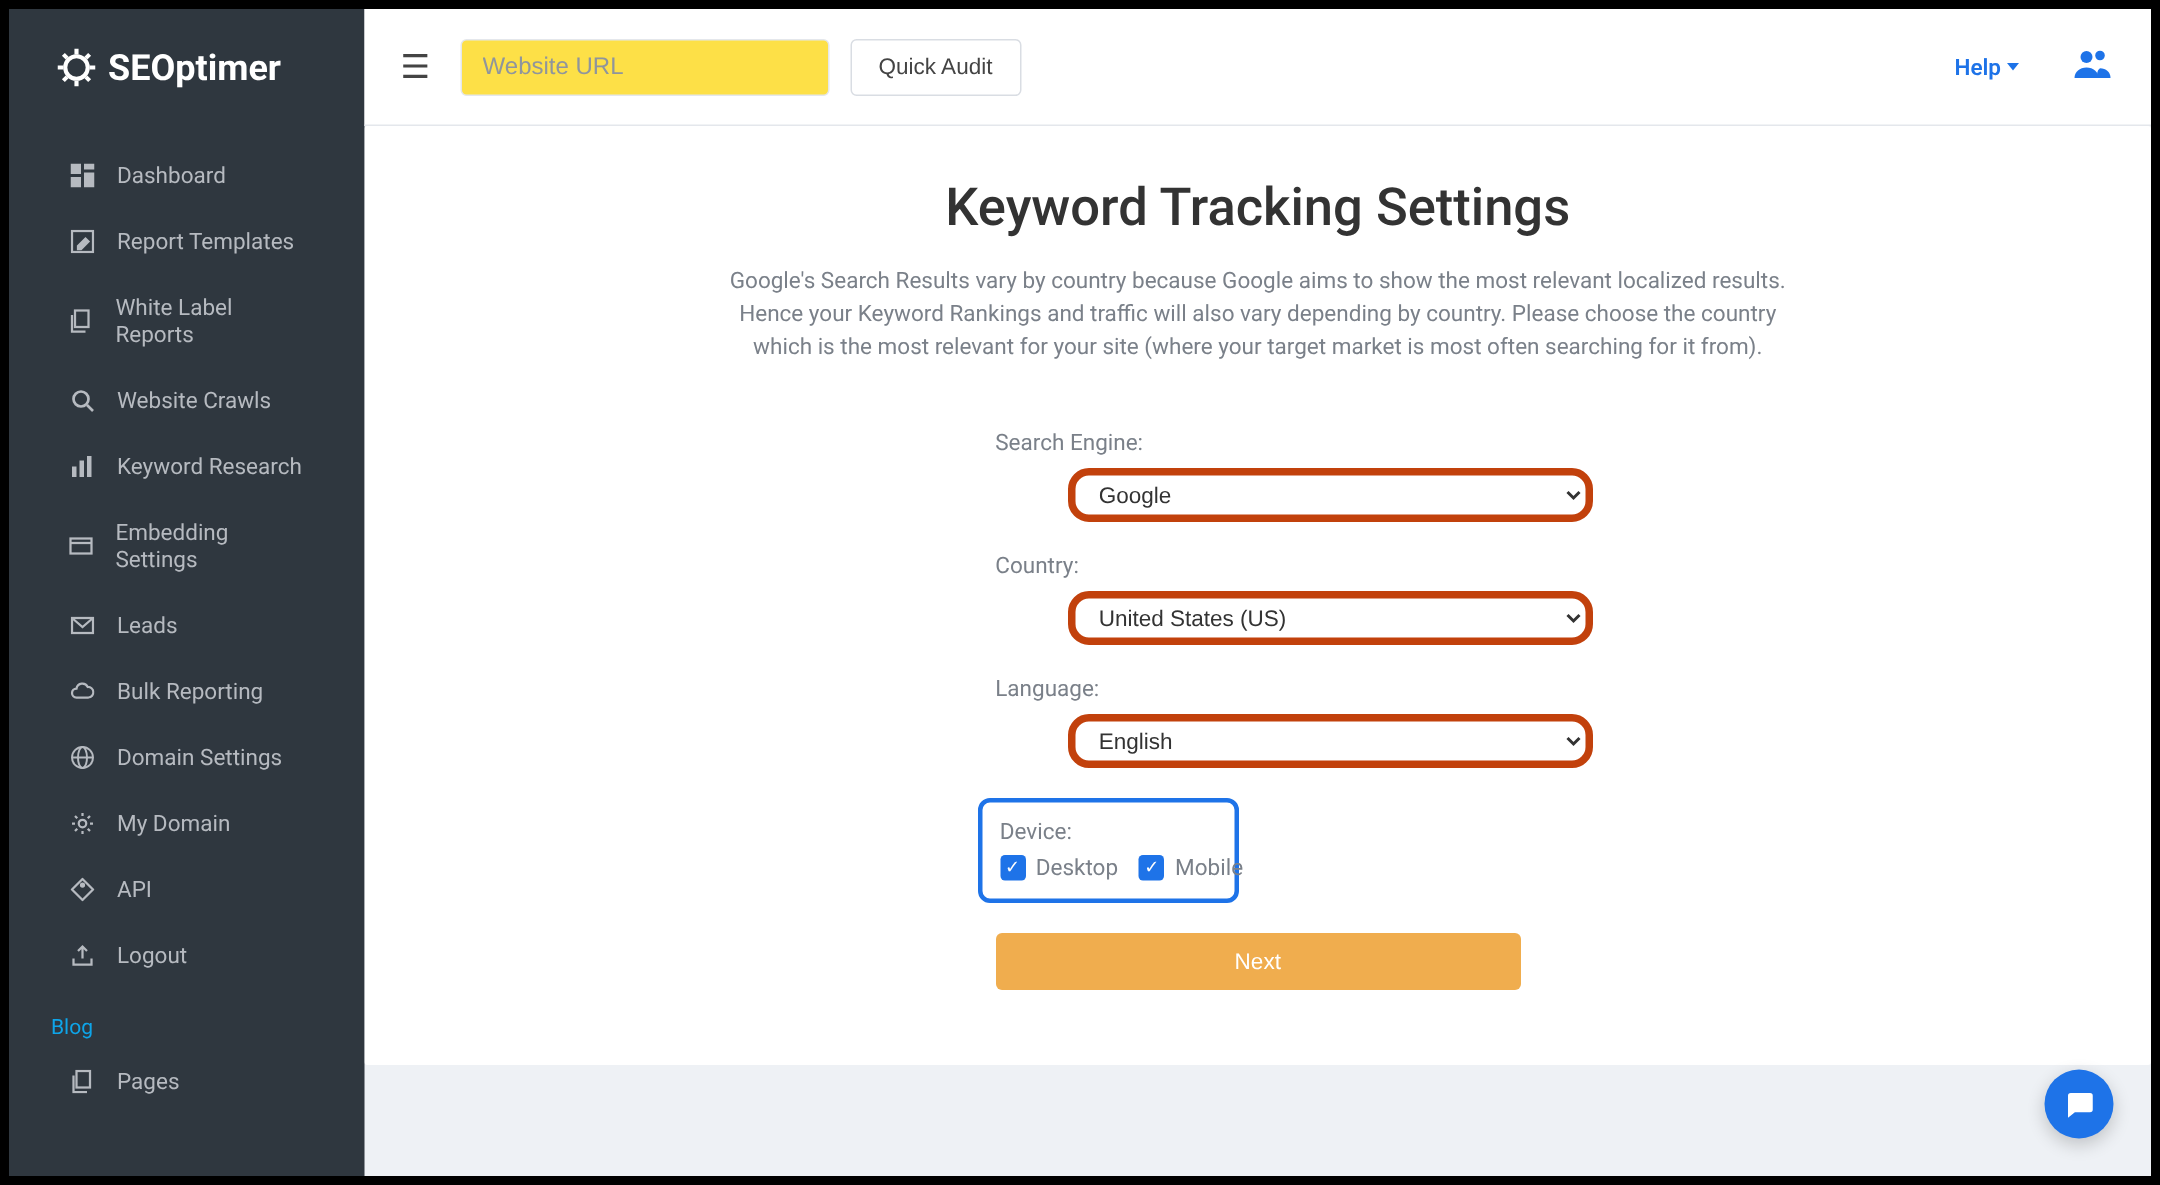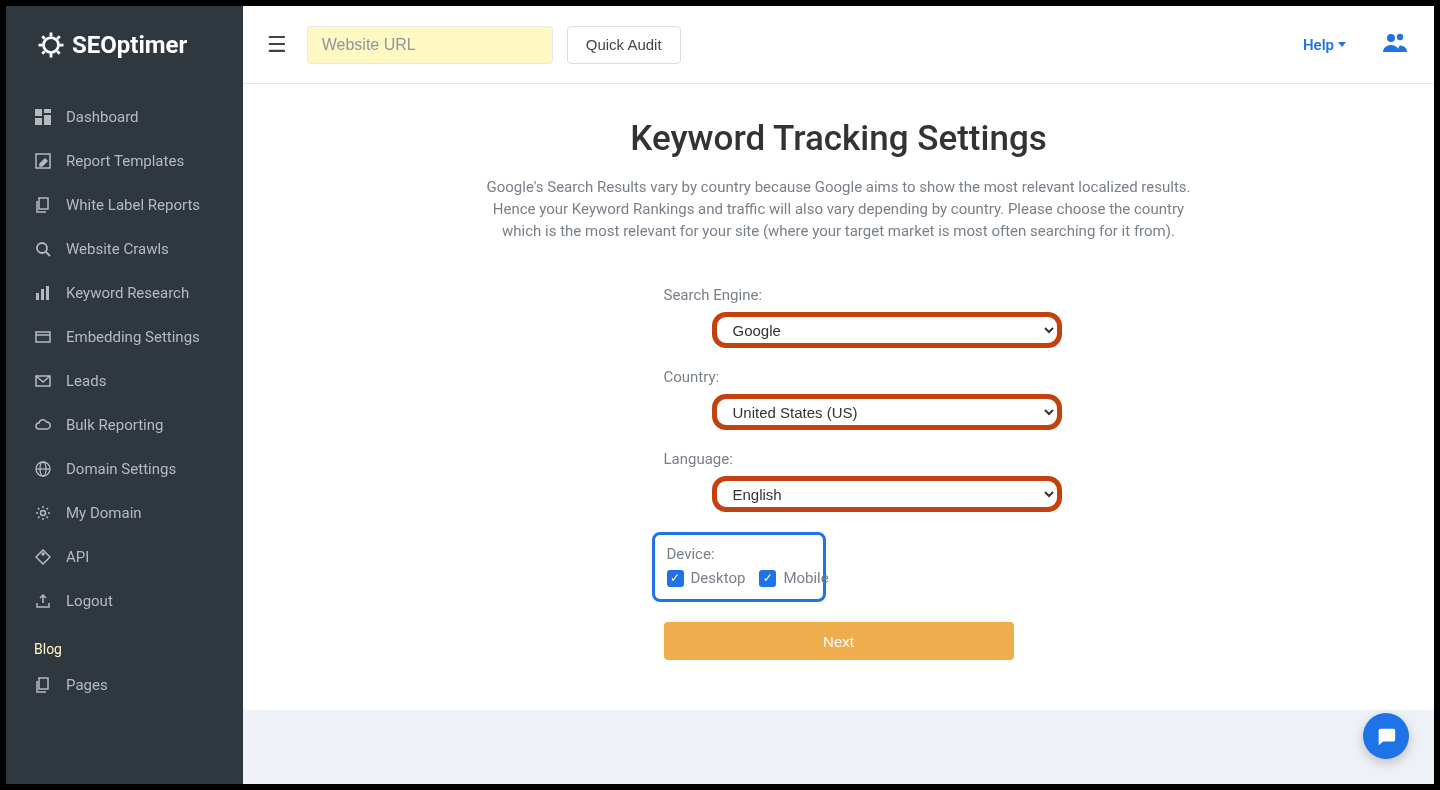--- a/index.html
+++ b/index.html
@@ -40,57 +40,57 @@
   display: flex;
   align-items: center;
   gap: 6px;
 }
 .logo svg { width: 30px; height: 30px; }
 .nav { flex: 1; overflow-y: auto; }
 .nav-item {
   display: flex;
   align-items: center;
   gap: 14px;
-  padding: 13px 28px;
+  padding: 13px 40px;
   color: #B6BAC0;
   font-size: 15px;
   cursor: pointer;
 }
 .nav-icon {
   width: 18px; height: 18px;
   display: inline-flex;
   align-items: center;
   justify-content: center;
   color: #B6BAC0;
 }
 .nav-section {
   padding: 18px 28px 6px;
   font-size: 14px;
-  color: #fef9c3;
+  color: #0ea5e9;
 }
 .main { flex: 1; display: flex; flex-direction: column; }
 .topbar {
   height: 78px;
   background: #fff;
   border-bottom: 1px solid #E4E7EC;
   display: flex;
   align-items: center;
   padding: 0 18px;
   gap: 14px;
 }
 .hamburger {
   font-size: 22px;
   color: #444;
   cursor: pointer;
   padding: 6px;
 }
 .url-input {
   width: 246px;
   height: 38px;
-  background: #fef9c3;
+  background: #fde047;
   border: 1px solid #E4E7EC;
   border-radius: 4px;
   padding: 0 14px;
   font-size: 16px;
   color: #6F7680;
 }
 .url-input::placeholder { color: #8f959d; }
 .quick-audit-btn {
   height: 38px;
   padding: 0 18px;

